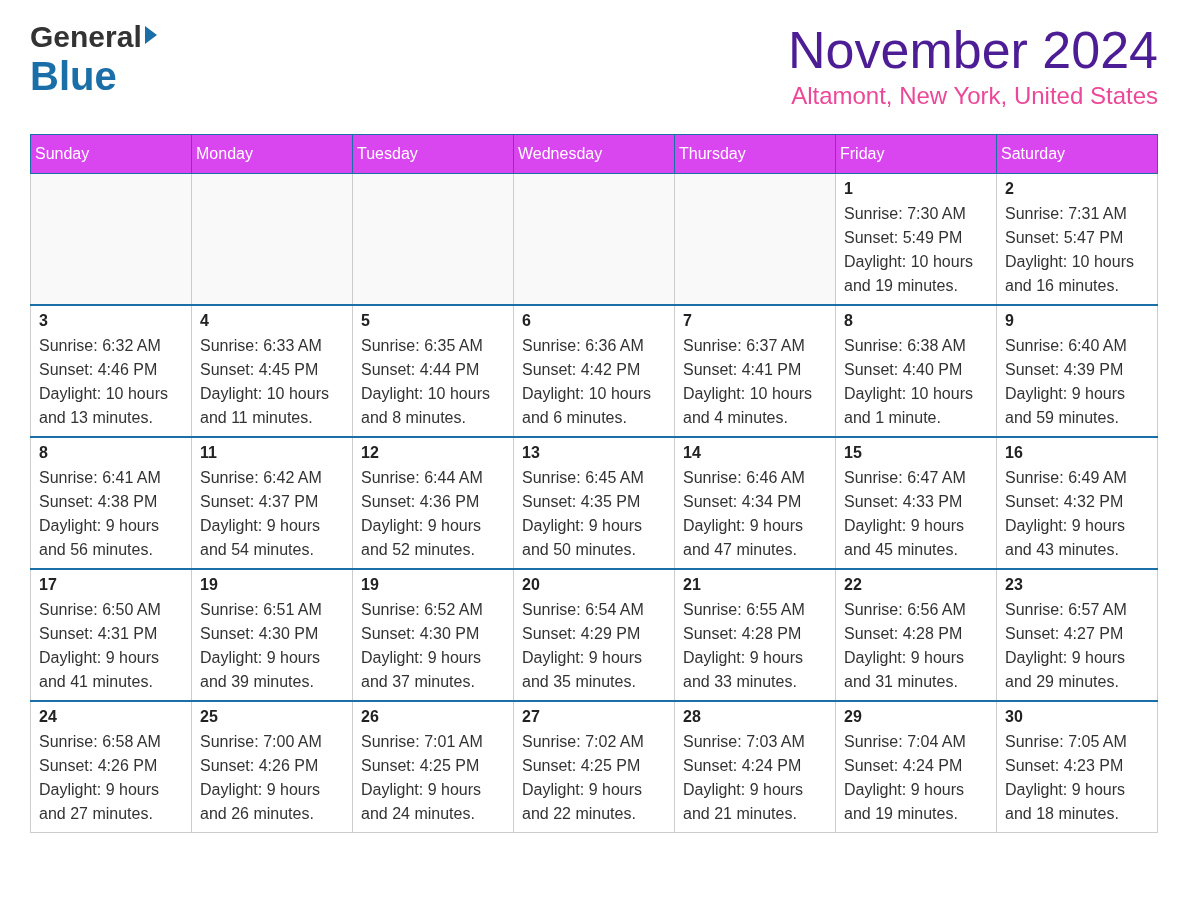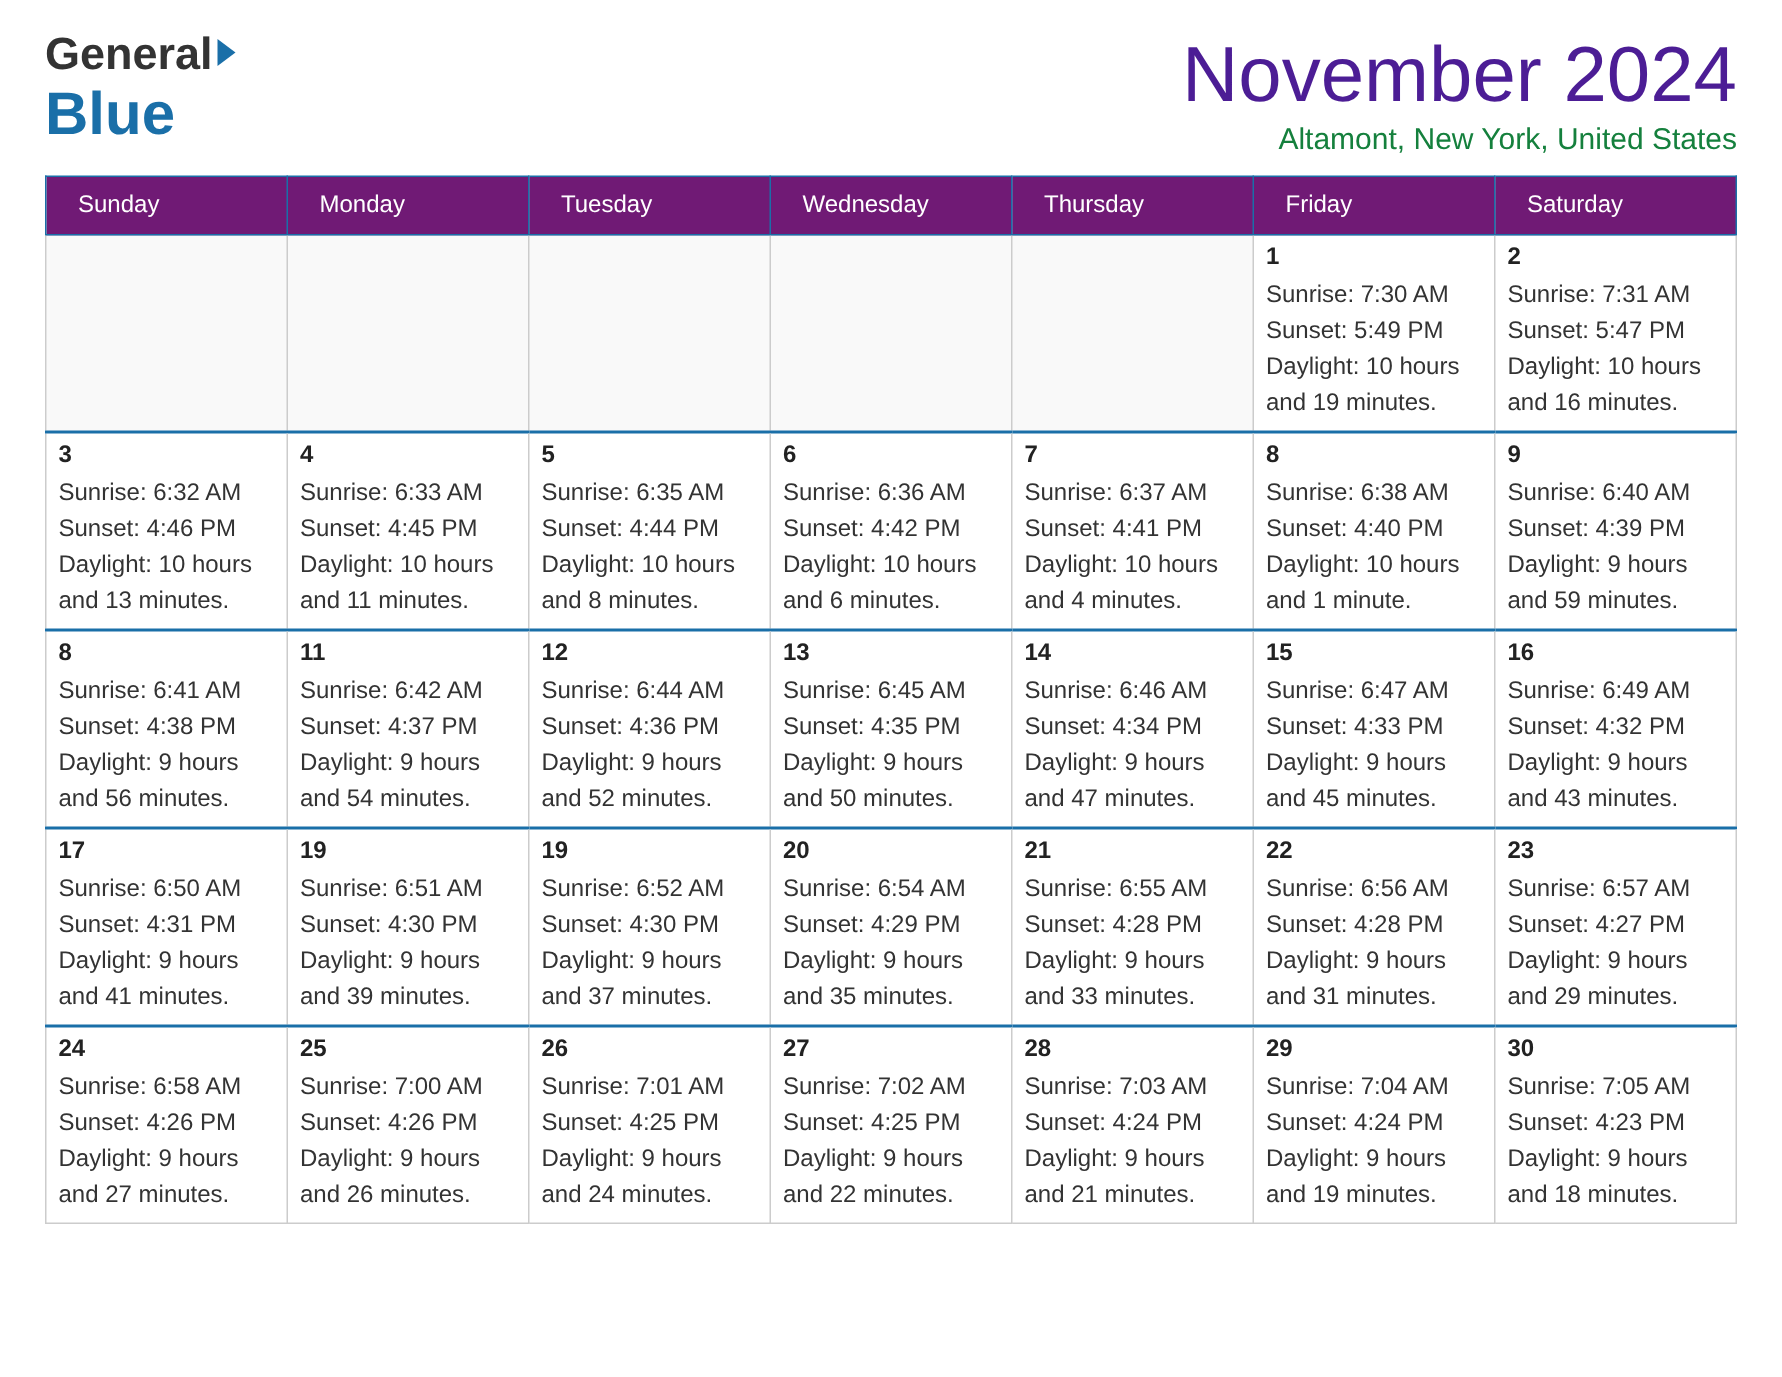--- a/index.html
+++ b/index.html
@@ -7,49 +7,49 @@
       font-family: Arial, sans-serif;
       background: #fff;
       padding: 20px 30px;
       width: 1188px;
       min-height: 918px;
     }
     .header {
       display: flex;
       justify-content: space-between;
       align-items: flex-start;
-      margin-bottom: 12px;
+      margin-bottom: 24px;
     }
     .logo {
       display: flex;
       flex-direction: column;
       align-items: flex-start;
     }
     .title-area {
       text-align: right;
     }
     .month-title {
       font-size: 52px;
       font-weight: normal;
       color: #4c1d95;
     }
     .location {
-      font-size: 20px;
-      color: #15803d;
+      font-size: 24px;
+      color: #ec4899;
       margin-top: 2px;
     }
     .calendar {
       width: 100%;
       border-collapse: collapse;
       margin-top: 8px;
     }
     .calendar th {
-      background-color: #701a75;
+      background-color: #d946ef;
       color: #fff;
-      padding: 10px 21px;
+      padding: 10px 4px;
       text-align: left;
       font-size: 16px;
       font-weight: normal;
       border: 1px solid #1a6fa8;
     }
     .calendar td {
       border: 1px solid #ccc;
       vertical-align: top;
       padding: 6px 8px;
       width: 14.28%;

